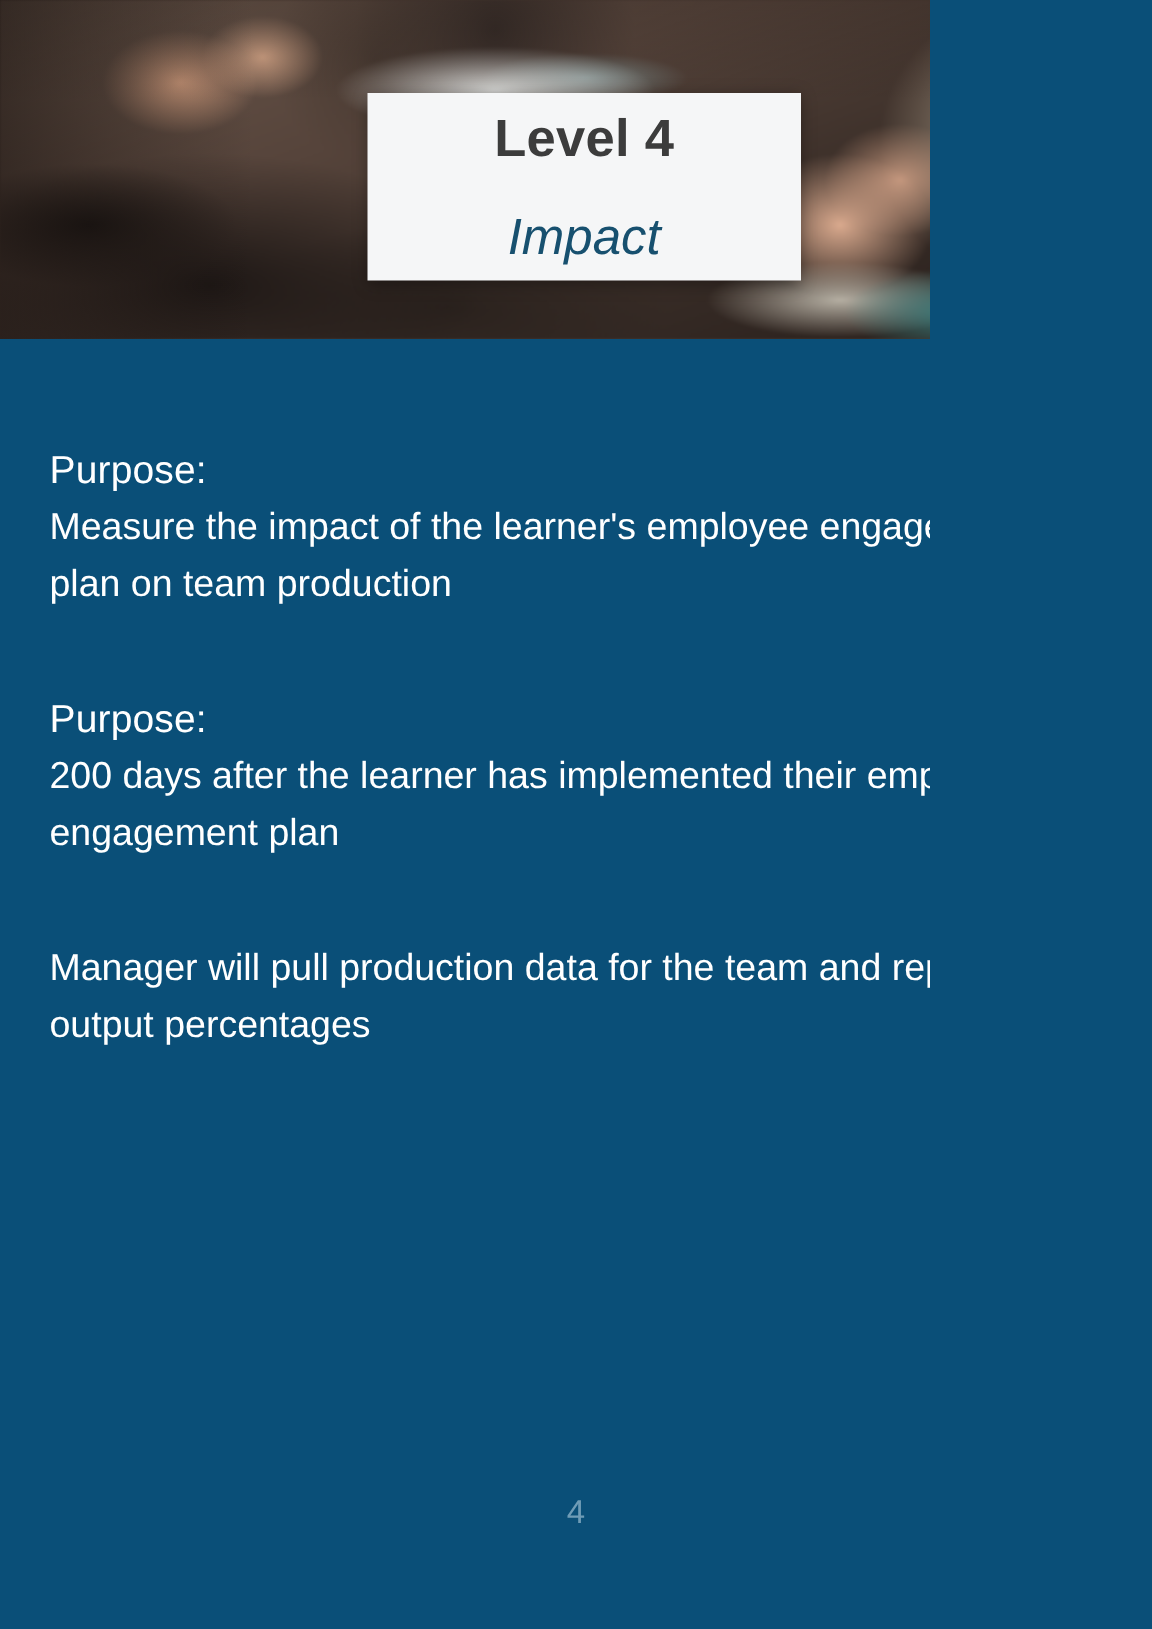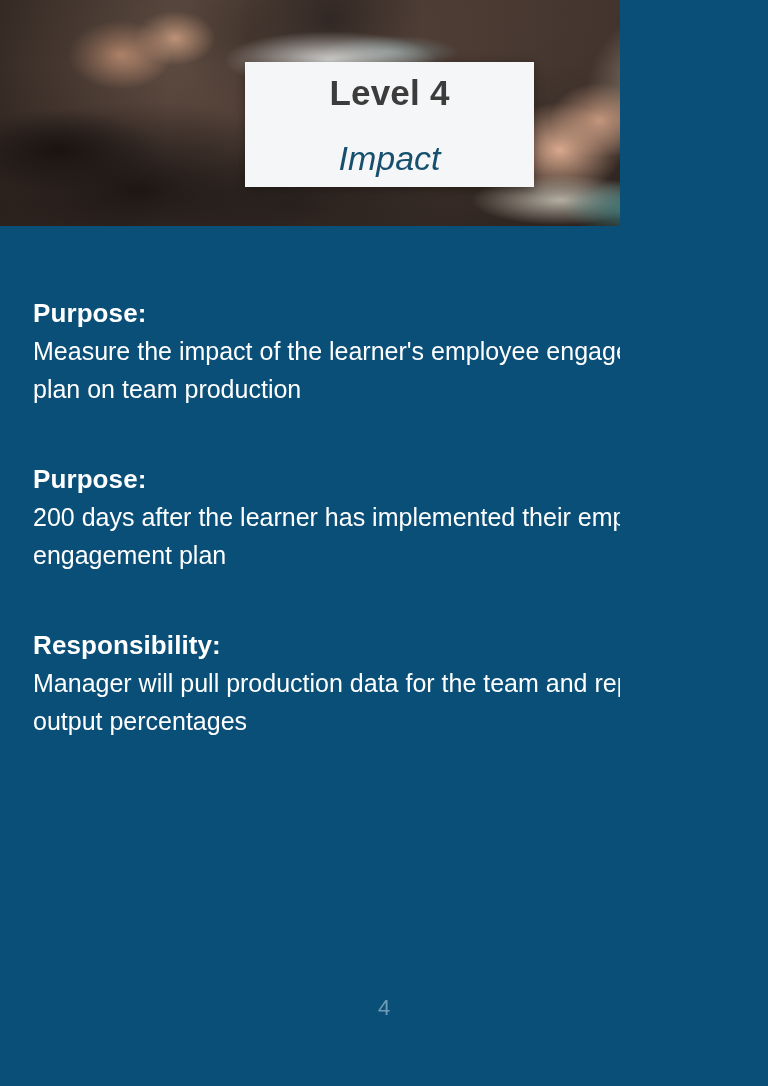--- a/index.html
+++ b/index.html
@@ -113,21 +113,21 @@
     top: 226px; left: 0;
     width: 768px;
     height: 860px;
     padding: 68px 33px 0 33px;
   }
 
   .section { margin-bottom: 52px; }
 
   .section-heading {
     font-size: 26px;
-    font-weight: bold;
+    font-weight: normal;
     color: #ffffff;
     line-height: 38px;
     letter-spacing: .1px;
   }
 
   .section-text {
     font-size: 25px;
     color: #ffffff;
     line-height: 38px;
     max-width: 660px;
@@ -186,21 +186,20 @@
       <div class="section-text">Measure the impact of the learner's employee engagement plan on team production</div>
     </div>
 
 
     <div class="section">
       <div class="section-heading">Purpose:</div>
       <div class="section-text">200 days after the learner has implemented their employee engagement plan</div>
     </div>
 
     <div class="section">
-      <div class="section-heading">Responsibility:</div>
       <div class="section-text">Manager will pull production data for the team and reports output percentages</div>
     </div>
 
   </div>
 
   <div class="page-number">4</div>
 
 </div>
 
 </body></html>

